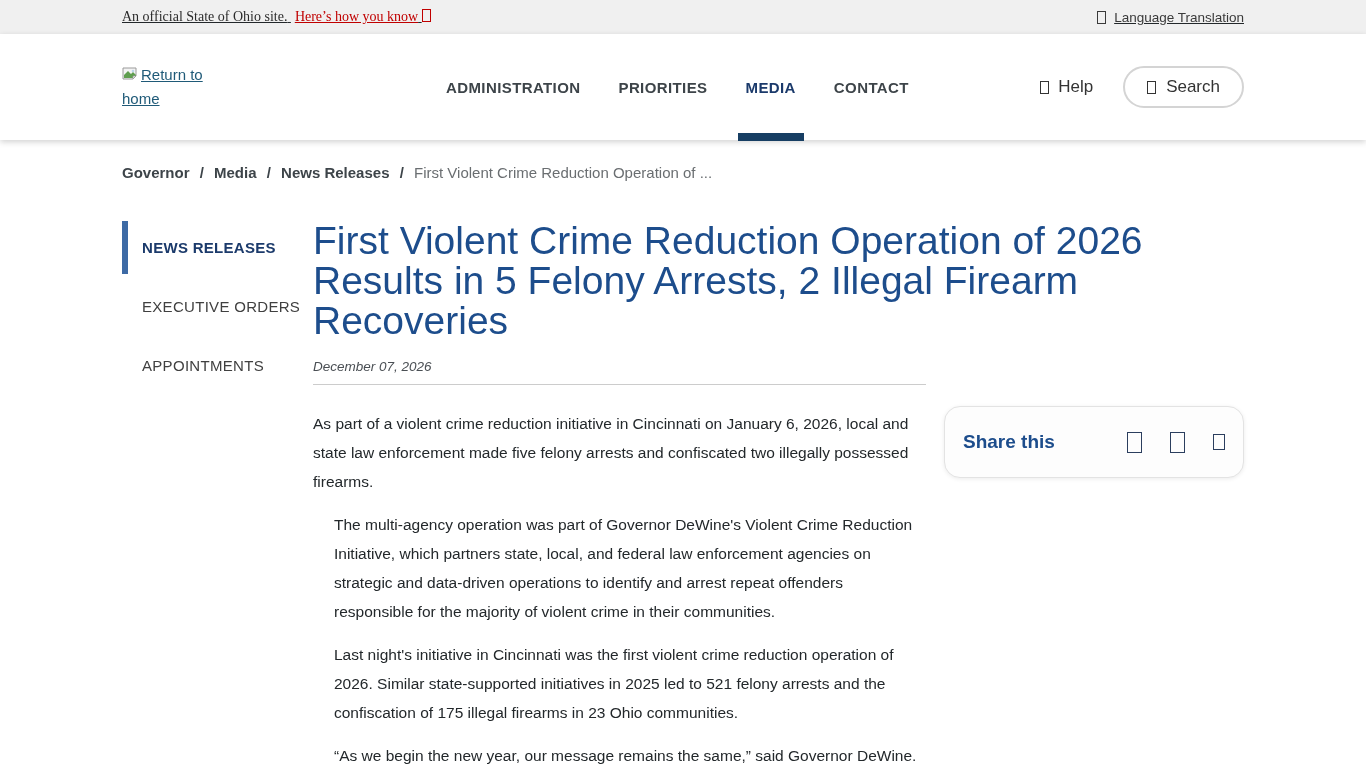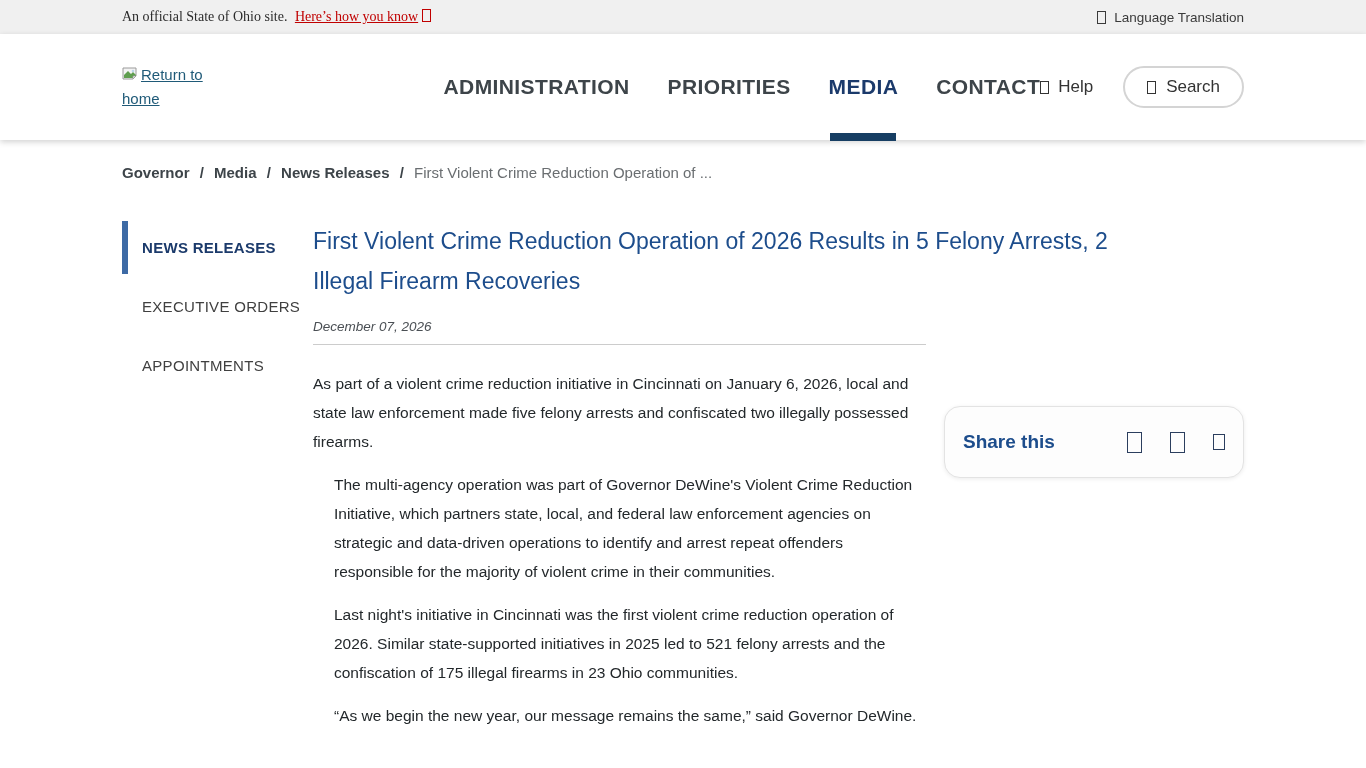--- a/index.html
+++ b/index.html
@@ -10,39 +10,39 @@
     --underline:#173e63;
     --body-text:#23282b;
     --gray-text:#3d4449;
   }
   *{box-sizing:border-box;margin:0;padding:0;}
   html,body{width:1366px;height:768px;overflow:hidden;background:#fff;
     font-family:"Liberation Sans","DejaVu Sans",sans-serif;color:var(--body-text);}
   .container{width:1122px;margin:0 auto;}
 
   
-  .utility-bar{background:#f0f0f0;height:34px;}
+  .utility-bar{background:#f0f0f0;height:34px;text-decoration:underline;}
   .utility-bar .container{display:flex;align-items:center;justify-content:space-between;height:100%;}
   .utility-left{font-family:"Liberation Serif","DejaVu Serif",serif;font-size:14px;color:#2b2b2b;}
   .utility-left a{color:var(--red);text-decoration:underline;margin-left:4px;}
   .utility-right{font-size:13.5px;color:#3a3a3a;display:flex;align-items:center;gap:8px;}
 
   
   .tofu{display:inline-block;width:9px;height:13px;border:1px solid currentColor;vertical-align:-1px;}
   .tofu.red{color:var(--red);}
   .tofu.share-lg{width:15px;height:21px;border-width:1px;color:#2b3e5e;}
   .tofu.share-sm{width:12px;height:16px;border-width:1px;color:#2b3e5e;}
 
   
   .site-header{background:#fff;height:106px;box-shadow:0 2px 6px rgba(0,0,0,.18);position:relative;z-index:2;}
   .site-header .container{display:flex;align-items:center;height:100%;}
   .logo-link{width:96px;font-size:15px;color:#1f5a78;text-decoration:underline;line-height:1.5;cursor:pointer;}
   .logo-link .broken-img{display:inline-block;vertical-align:-2px;margin-right:2px;}
   .main-nav{display:flex;gap:38px;margin-left:228px;height:100%;align-items:center;}
-  .nav-item{font-size:21px;font-weight:700;letter-spacing:.4px;color:var(--gray-text);
+  .nav-item{font-size:15px;font-weight:700;letter-spacing:.4px;color:var(--gray-text);
     text-decoration:none;cursor:pointer;position:relative;height:100%;display:flex;align-items:center;}
   .nav-item.active{color:var(--navy);}
   .nav-item.active::after{content:"";position:absolute;left:50%;transform:translateX(-50%);
     bottom:-1px;width:66px;height:8px;background:var(--underline);}
   .header-actions{margin-left:auto;display:flex;align-items:center;gap:30px;}
   .help-link{display:flex;align-items:center;gap:9px;font-size:17px;color:#333;cursor:pointer;}
   .search-btn{display:flex;align-items:center;gap:10px;font-size:17px;color:#333;background:#fff;
     border:2px solid #d4d4d4;border-radius:22px;padding:9px 22px;cursor:pointer;
     font-family:inherit;}
 
@@ -54,21 +54,21 @@
 
   
   .content-row{display:flex;margin-top:40px;}
   .sidebar{width:191px;flex-shrink:0;}
   .side-item{display:flex;align-items:center;height:53px;border-left:6px solid transparent;
     padding-left:14px;margin-bottom:6px;font-size:15px;font-weight:500;letter-spacing:.3px;
     color:#404040;cursor:pointer;}
   .side-item.active{border-left-color:var(--bar-blue);color:var(--navy);font-weight:700;}
 
   .article{width:613px;}
-  .article h1{width:845px;font-size:23px;font-weight:500;line-height:40px;color:var(--title-blue);}
+  .article h1{width:845px;font-size:39px;font-weight:500;line-height:40px;color:var(--title-blue);}
   .article .date{margin-top:18px;font-size:13.5px;font-style:italic;color:#4a4f54;}
   .article hr{border:none;border-top:1px solid #ccc;margin-top:10px;}
   .article p{margin-top:24px;margin-bottom:0;font-size:15.5px;line-height:29px;color:var(--body-text);}
   .article p + p{margin-top:14px;margin-left:21px;}
 
   .rail{width:300px;margin-left:18px;padding-top:185px;flex-shrink:0;}
   .share-card{background:#fdfdfd;border:1px solid #e3e3e3;border-radius:16px;
     box-shadow:0 1px 4px rgba(0,0,0,.08);padding:24px 18px;display:flex;align-items:center;}
   .share-label{font-size:19px;font-weight:700;color:var(--title-blue);}
   .share-icons{margin-left:auto;display:flex;align-items:center;gap:28px;}

